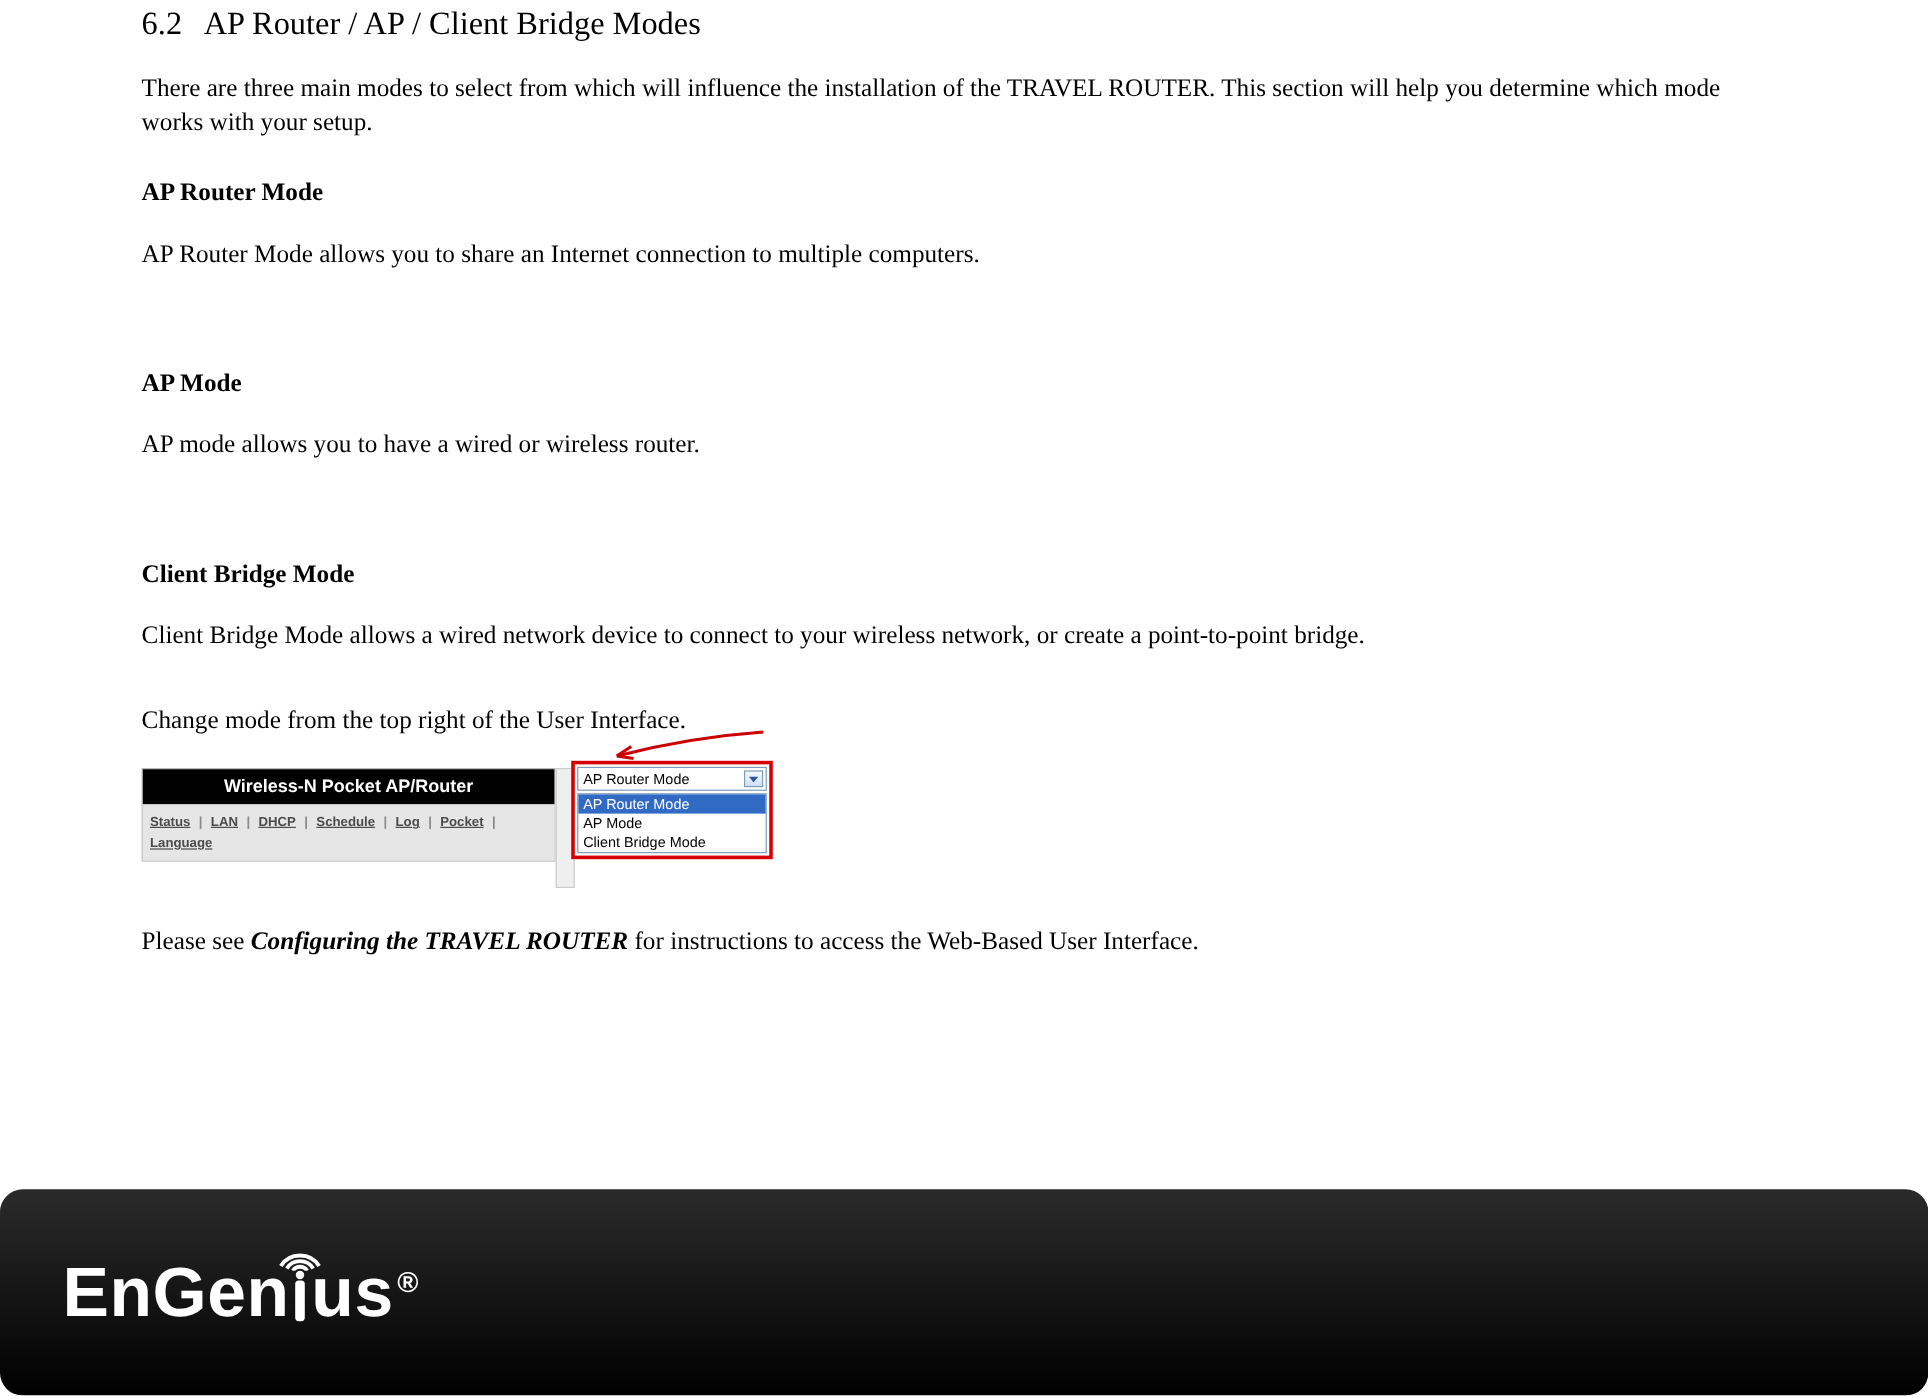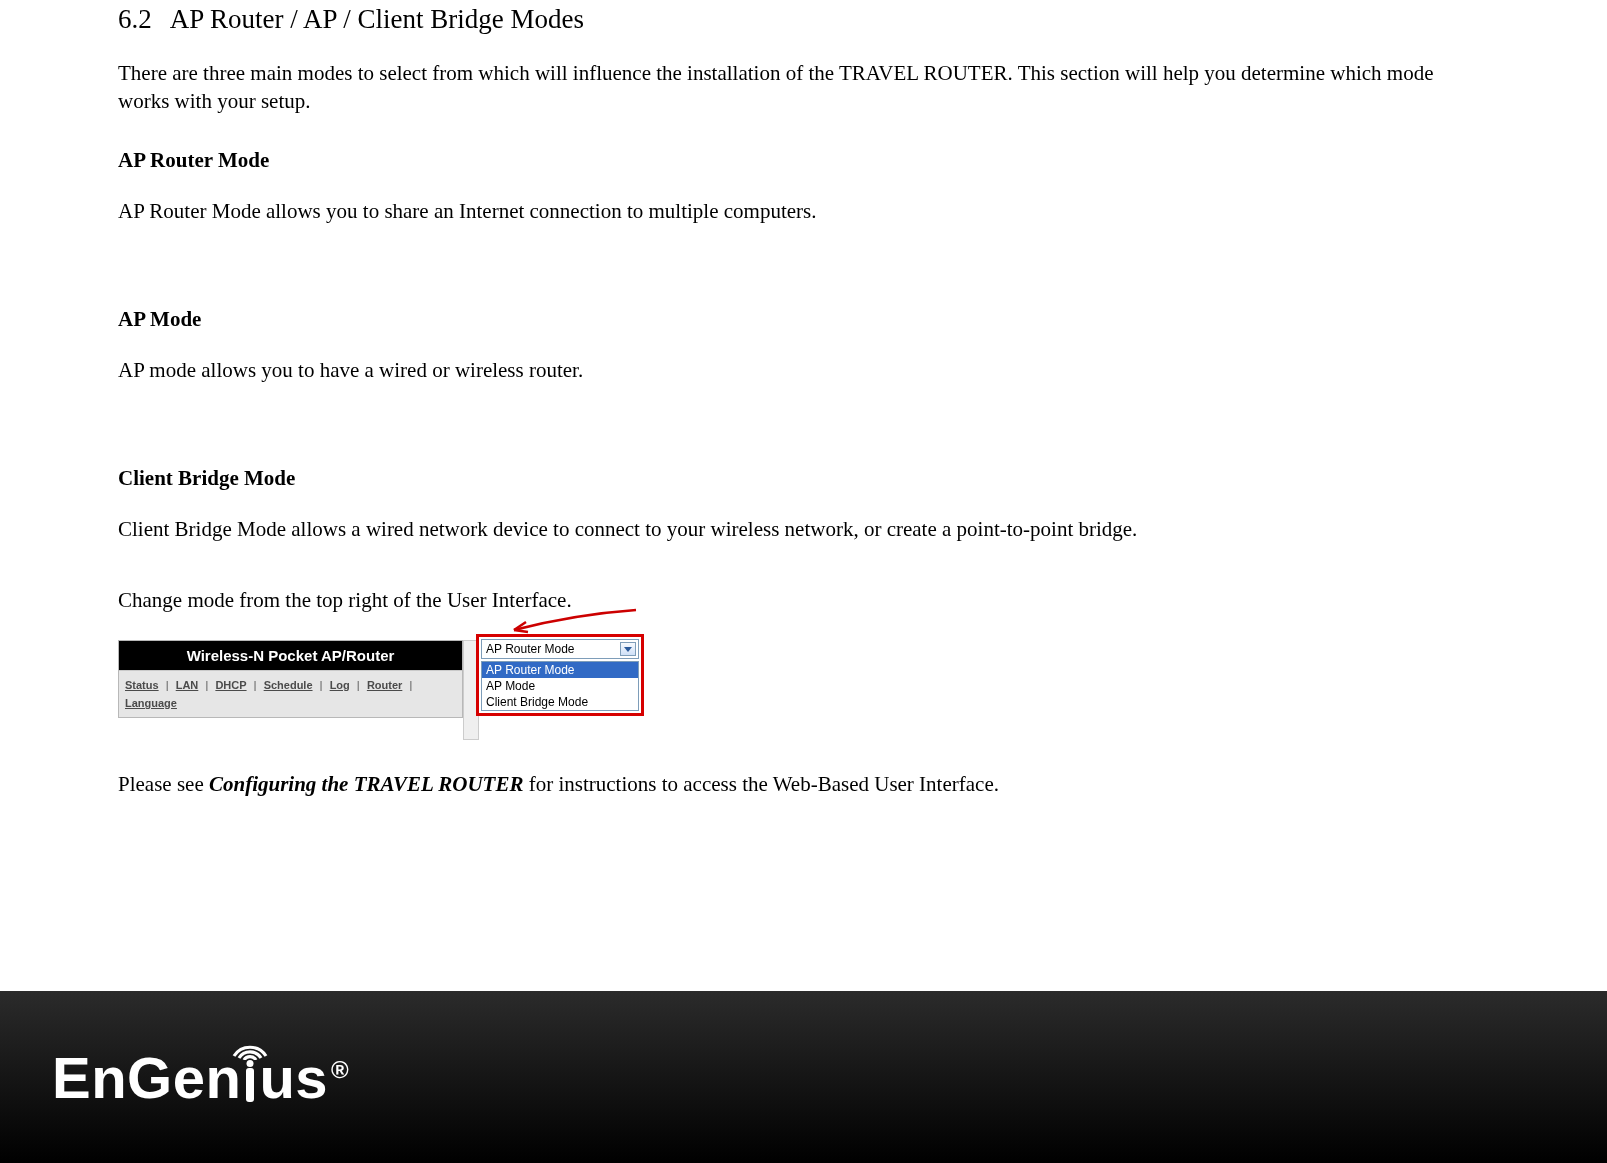--- a/index.html
+++ b/index.html
@@ -139,20 +139,21 @@
   
   .footer {
     position: absolute;
     left: 0; right: 0; bottom: 0;
     height: 172px;
     background: linear-gradient(#2b2b2b,#000);
     color: #fff;
     display: flex;
     align-items: center;
     padding-left: 52px;
+    border-radius: 19px;
   }
   .logo {
     display: flex;
     align-items: baseline;
     font-family: Arial, Helvetica, sans-serif;
     color: #fff;
   }
   .logo-text {
     font-size: 58px;
     font-weight: 600;
@@ -231,21 +232,21 @@
       </svg>
 
       <div class="ui-panel">
         <div class="ui-title-bar">Wireless-N Pocket AP/Router</div>
         <div class="ui-nav">
           <a href="#">Status</a><span class="sep">|</span>
           <a href="#">LAN</a><span class="sep">|</span>
           <a href="#">DHCP</a><span class="sep">|</span>
           <a href="#">Schedule</a><span class="sep">|</span>
           <a href="#">Log</a><span class="sep">|</span>
-          <a href="#">Router</a><span class="sep">|</span>
+          <a href="#">Pocket</a><span class="sep">|</span>
           <a href="#">Language</a>
         </div>
       </div>
 
       <div class="ui-scroll"></div>
 
       <div class="mode-block">
         <div class="mode-select">
           <span>AP Router Mode</span>
           <span class="caret">

